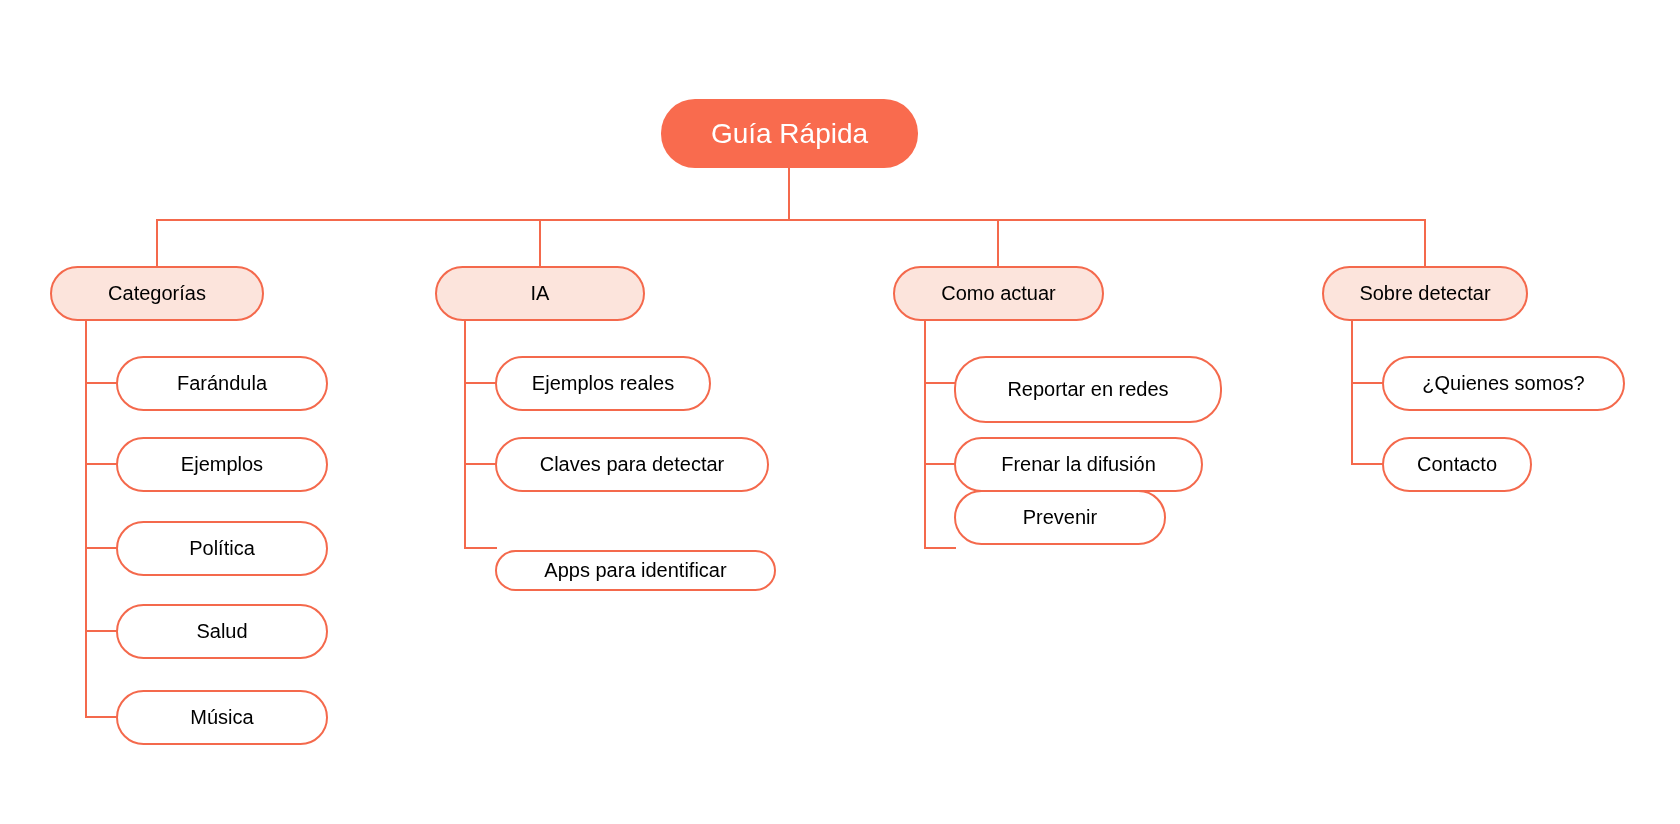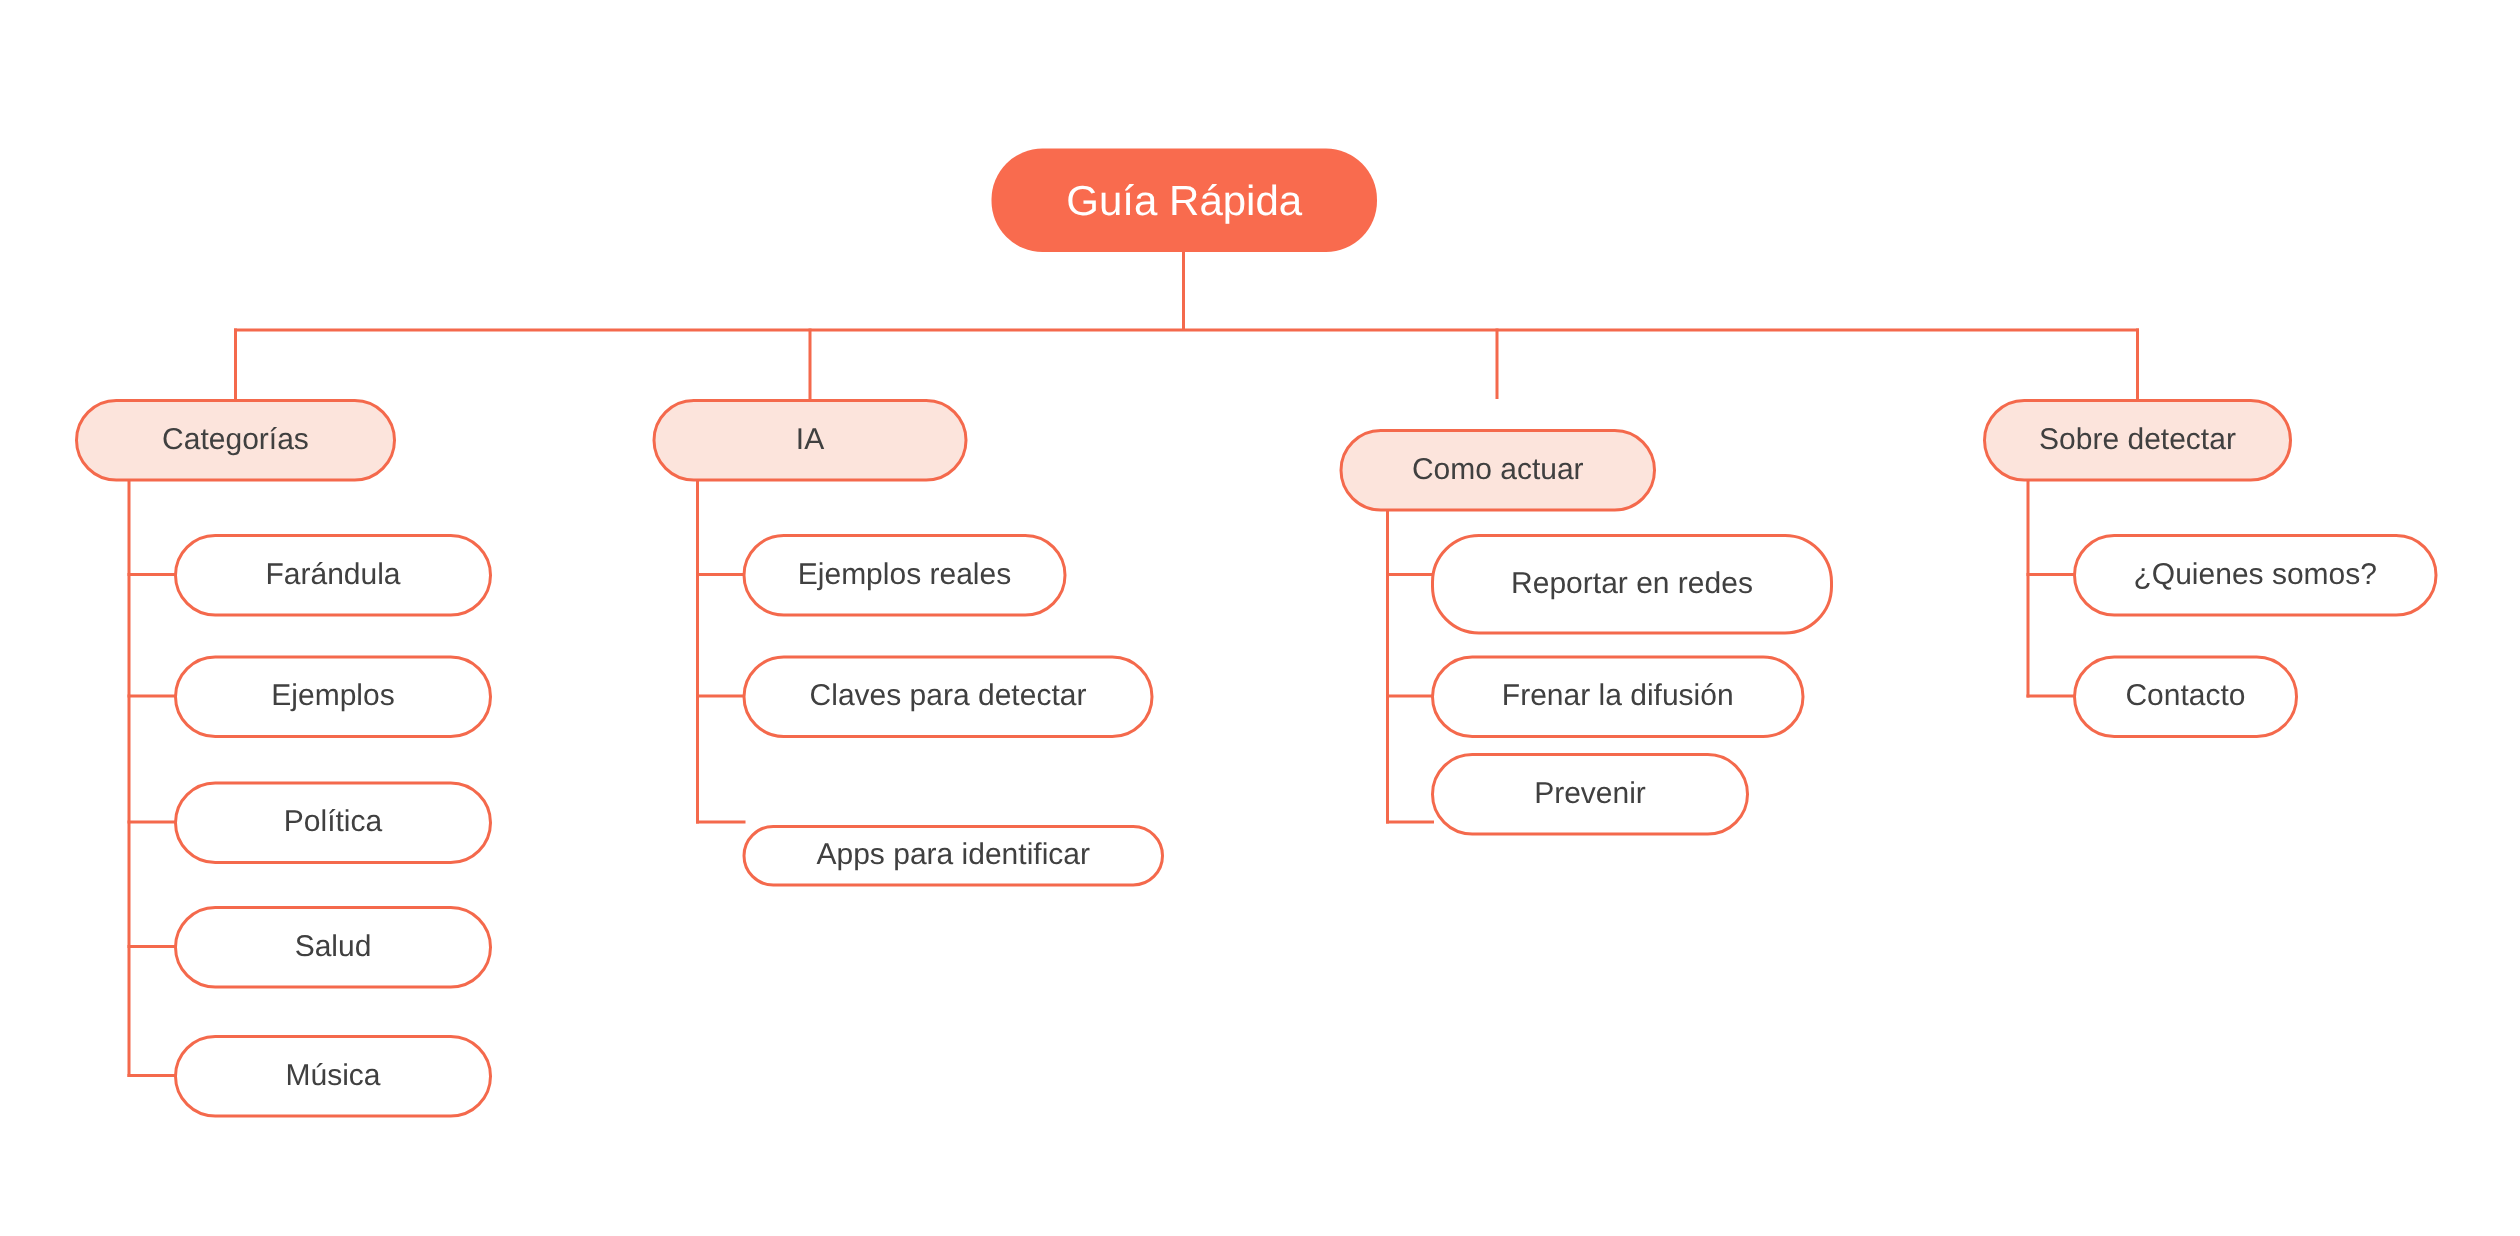--- a/index.html
+++ b/index.html
@@ -17,21 +17,21 @@
     background: #f4694c;
   }
   .node {
     position: absolute;
     display: flex;
     align-items: center;
     justify-content: center;
     border: 2px solid #f4694c;
     border-radius: 32px;
     background: #ffffff;
-    color: #404040;
+    color: #000000;
     font-size: 20px;
     white-space: nowrap;
     cursor: pointer;
   }
   .node.root {
     background: #f96b4e;
     border: none;
     color: #ffffff;
     font-size: 28px;
     border-radius: 34px;
@@ -78,21 +78,21 @@
   <div class="node root" style="left:661px; top:99px; width:257px; height:69px;">
     <span class="label">Guía Rápida</span>
   </div>
 
   <div class="node branch" style="left:50px; top:266px; width:214px; height:55px;">
     <span class="label">Categorías</span>
   </div>
   <div class="node branch" style="left:435px; top:266px; width:210px; height:55px;">
     <span class="label">IA</span>
   </div>
-  <div class="node branch" style="left:893px; top:266px; width:211px; height:55px;margin-top:20px;">
+  <div class="node branch" style="left:893px; top:266px; width:211px; height:55px;">
     <span class="label">Como actuar</span>
   </div>
   <div class="node branch" style="left:1322px; top:266px; width:206px; height:55px;">
     <span class="label">Sobre detectar</span>
   </div>
 
   <div class="node" style="left:116px; top:356px; width:212px; height:55px;">
     <span class="label">Farándula</span>
   </div>
   <div class="node" style="left:116px; top:437px; width:212px; height:55px;">
@@ -117,21 +117,21 @@
   <div class="node" style="left:495px; top:550px; width:281px; height:41px;">
     <span class="label">Apps para identificar</span>
   </div>
 
   <div class="node" style="left:954px; top:356px; width:268px; height:67px;">
     <span class="label">Reportar en redes</span>
   </div>
   <div class="node" style="left:954px; top:437px; width:249px; height:55px;">
     <span class="label">Frenar la difusión</span>
   </div>
-  <div class="node" style="left:954px; top:502px; width:212px; height:55px;">
+  <div class="node" style="left:954px; top:490px; width:212px; height:55px;">
     <span class="label">Prevenir</span>
   </div>
 
   <div class="node" style="left:1382px; top:356px; width:243px; height:55px;">
     <span class="label">¿Quienes somos?</span>
   </div>
   <div class="node" style="left:1382px; top:437px; width:150px; height:55px;">
     <span class="label">Contacto</span>
   </div>
 

